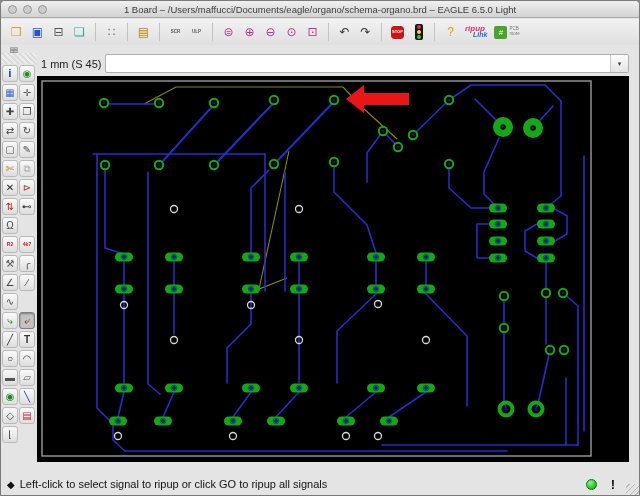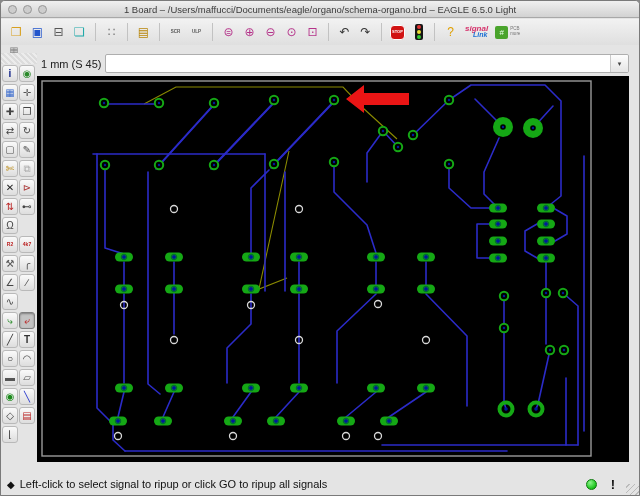--- a/index.html
+++ b/index.html
@@ -115,21 +115,21 @@
       <div class="tb-btn">
         <div class="traffic">
           <i style="background: rgb(226, 51, 51);"></i>
           <i style="background: rgb(238, 221, 51);"></i>
           <i style="background: rgb(51, 204, 51);"></i>
         </div>
       </div>
       <div class="tb-sep"></div>
       <div class="tb-btn" style="color: rgb(224, 160, 0);">?</div>
       <div class="logo-design">
-        <span class="d1">signal</span>
+        <span class="d1">ripup</span>
         <span class="d2">Link</span>
       </div>
       <div class="logo-pcb">
         <span class="sq">#</span>
         <span class="tt">
           <div>PCB</div>
           <div>more</div>
         </span>
       </div>
     </div>

